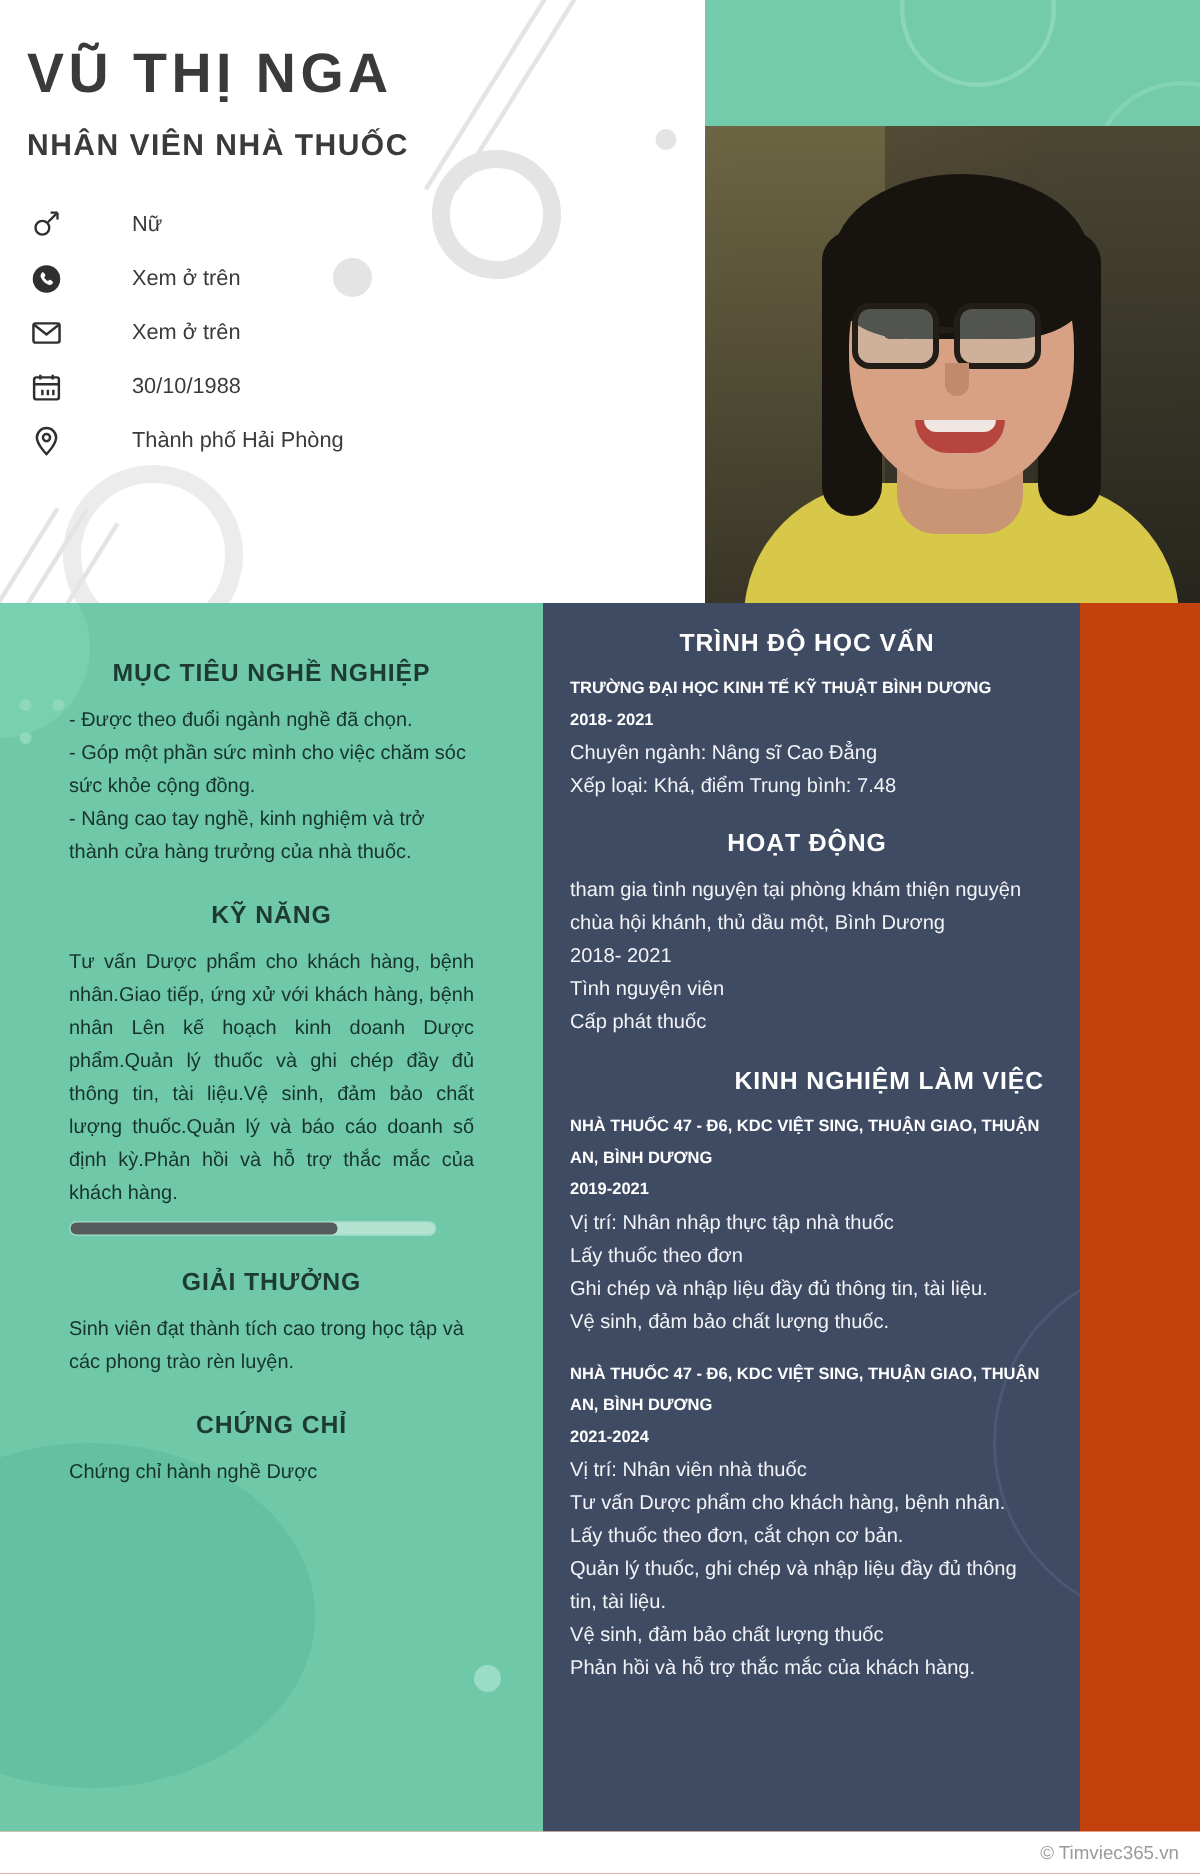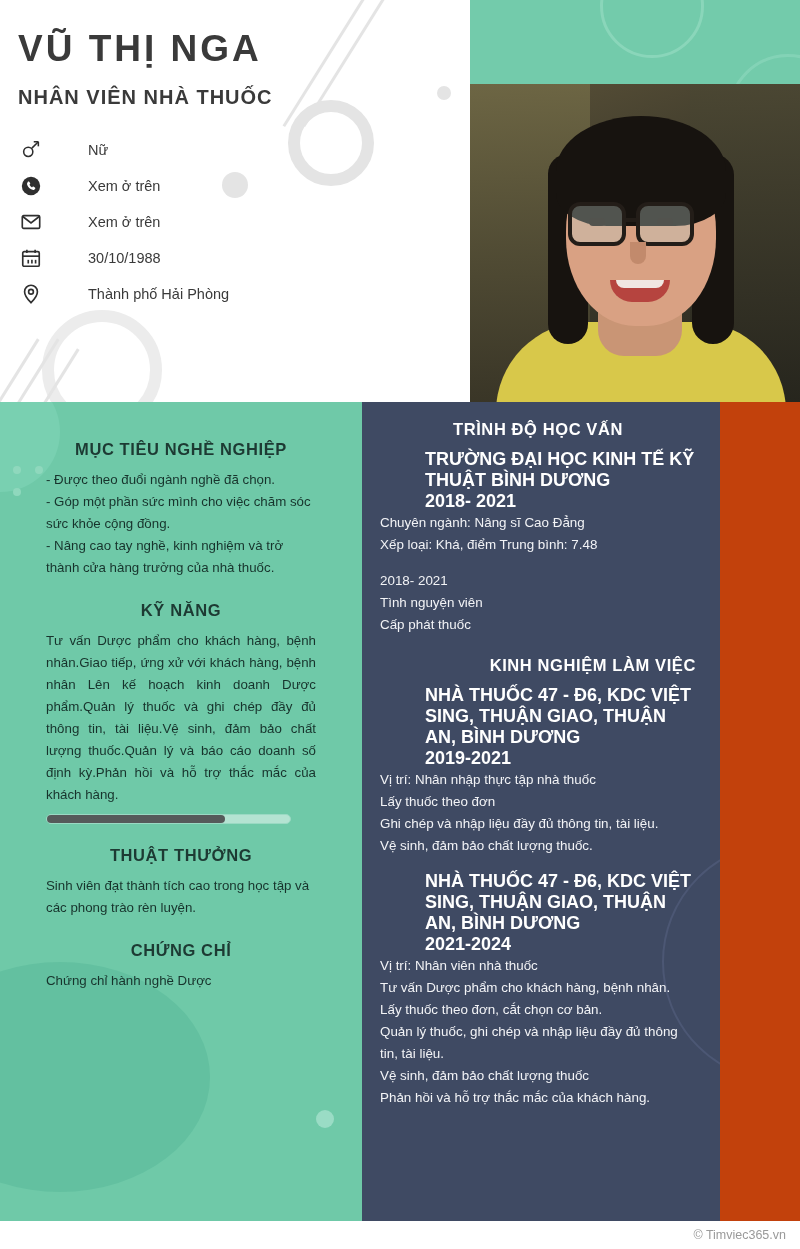--- a/index.html
+++ b/index.html
@@ -178,25 +178,24 @@
 
   .lc-text {
     font-size: 13.3px;
     line-height: 22px;
     color: #17332c;
   }
   .lc-text.justify { text-align: justify; }
   .block { margin-bottom: 22px; }
 
   .rc-head {
-    font-size: 18px;
+    font-size: 11px;
     font-weight: bold;
     line-height: 21px;
     color: #ffffff;
-    margin-left: 45px;
   }
   .rc-sub {
     font-size: 13.4px;
     line-height: 22px;
     color: #f2f3f6;
   }
   .rc-group { margin-bottom: 14px; }
 
   .scrollbar {
     position: relative;
@@ -361,21 +360,21 @@
 
       <div class="block">
         <div class="sec-title-left">KỸ NĂNG</div>
         <div class="lc-text justify">Tư vấn Dược phẩm cho khách hàng, bệnh nhân.Giao tiếp, ứng xử với khách hàng, bệnh nhân Lên kế hoạch kinh doanh Dược phẩm.Quản lý thuốc và ghi chép đầy đủ thông tin, tài liệu.Vệ sinh, đảm bảo chất lượng thuốc.Quản lý và báo cáo doanh số định kỳ.Phản hồi và hỗ trợ thắc mắc của khách hàng.</div>
         <div class="scrollbar">
           <div class="scrollbar-thumb"></div>
         </div>
       </div>
 
       <div class="block">
-        <div class="sec-title-left">THUẬT THƯỞNG</div>
+        <div class="sec-title-left">GIẢI THƯỞNG</div>
         <div class="lc-text">Sinh viên đạt thành tích cao trong học tập và các phong trào rèn luyện.</div>
       </div>
 
       <div class="block">
         <div class="sec-title-left">CHỨNG CHỈ</div>
         <div class="lc-text">Chứng chỉ hành nghề Dược</div>
       </div>
 
     </div>
   </div>
@@ -388,20 +387,22 @@
 
       <div class="rc-group">
         <div class="sec-title-right">TRÌNH ĐỘ HỌC VẤN</div>
         <div class="rc-head">TRƯỜNG ĐẠI HỌC KINH TẾ KỸ THUẬT BÌNH DƯƠNG</div>
         <div class="rc-head">2018- 2021</div>
         <div class="rc-sub">Chuyên ngành: Nâng sĩ Cao Đẳng</div>
         <div class="rc-sub">Xếp loại: Khá, điểm Trung bình: 7.48</div>
       </div>
 
       <div class="rc-group">
+        <div class="sec-title-right" style="margin-top:18px;">HOẠT ĐỘNG</div>
+        <div class="rc-sub">tham gia tình nguyện tại phòng khám thiện nguyện chùa hội khánh, thủ dầu một, Bình Dương</div>
         <div class="rc-sub">2018- 2021</div>
         <div class="rc-sub">Tình nguyện viên</div>
         <div class="rc-sub">Cấp phát thuốc</div>
       </div>
 
       <div class="rc-group">
         <div class="sec-title-right" style="margin-top:20px;text-align:right;">KINH NGHIỆM LÀM VIỆC</div>
 
         <div class="rc-group">
           <div class="rc-head">NHÀ THUỐC 47 - Đ6, KDC VIỆT SING, THUẬN GIAO, THUẬN AN, BÌNH DƯƠNG</div>

